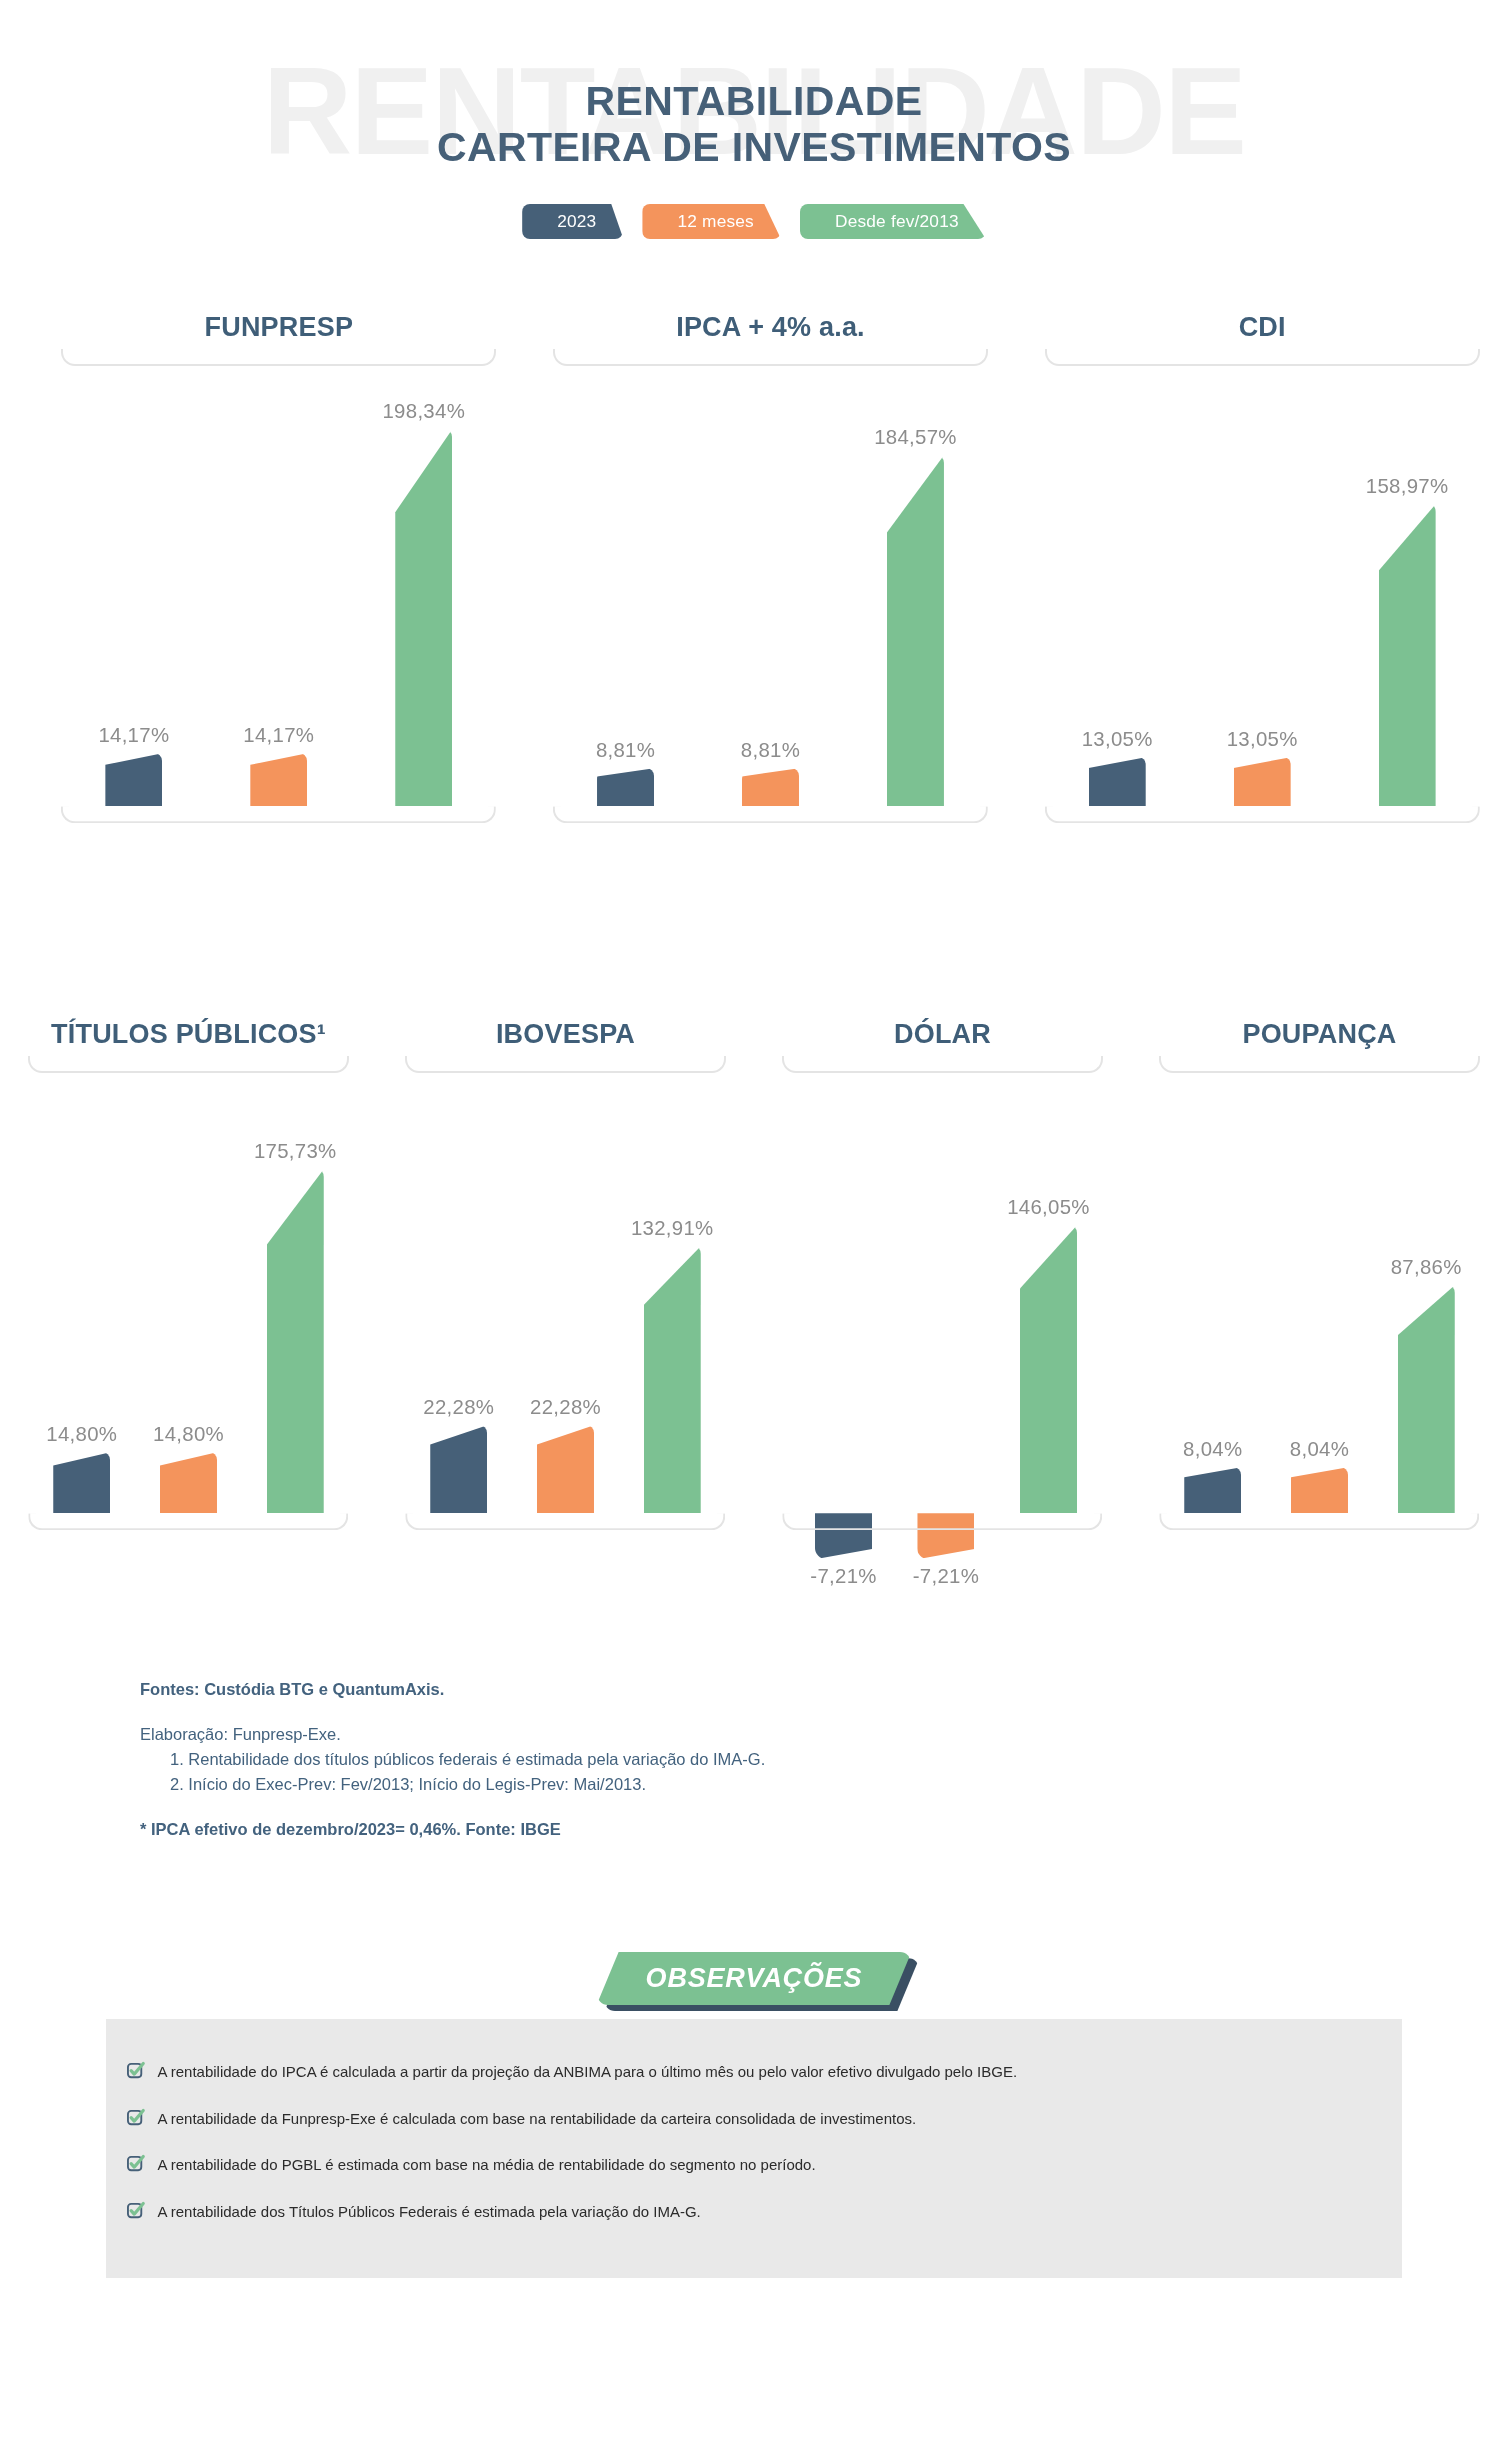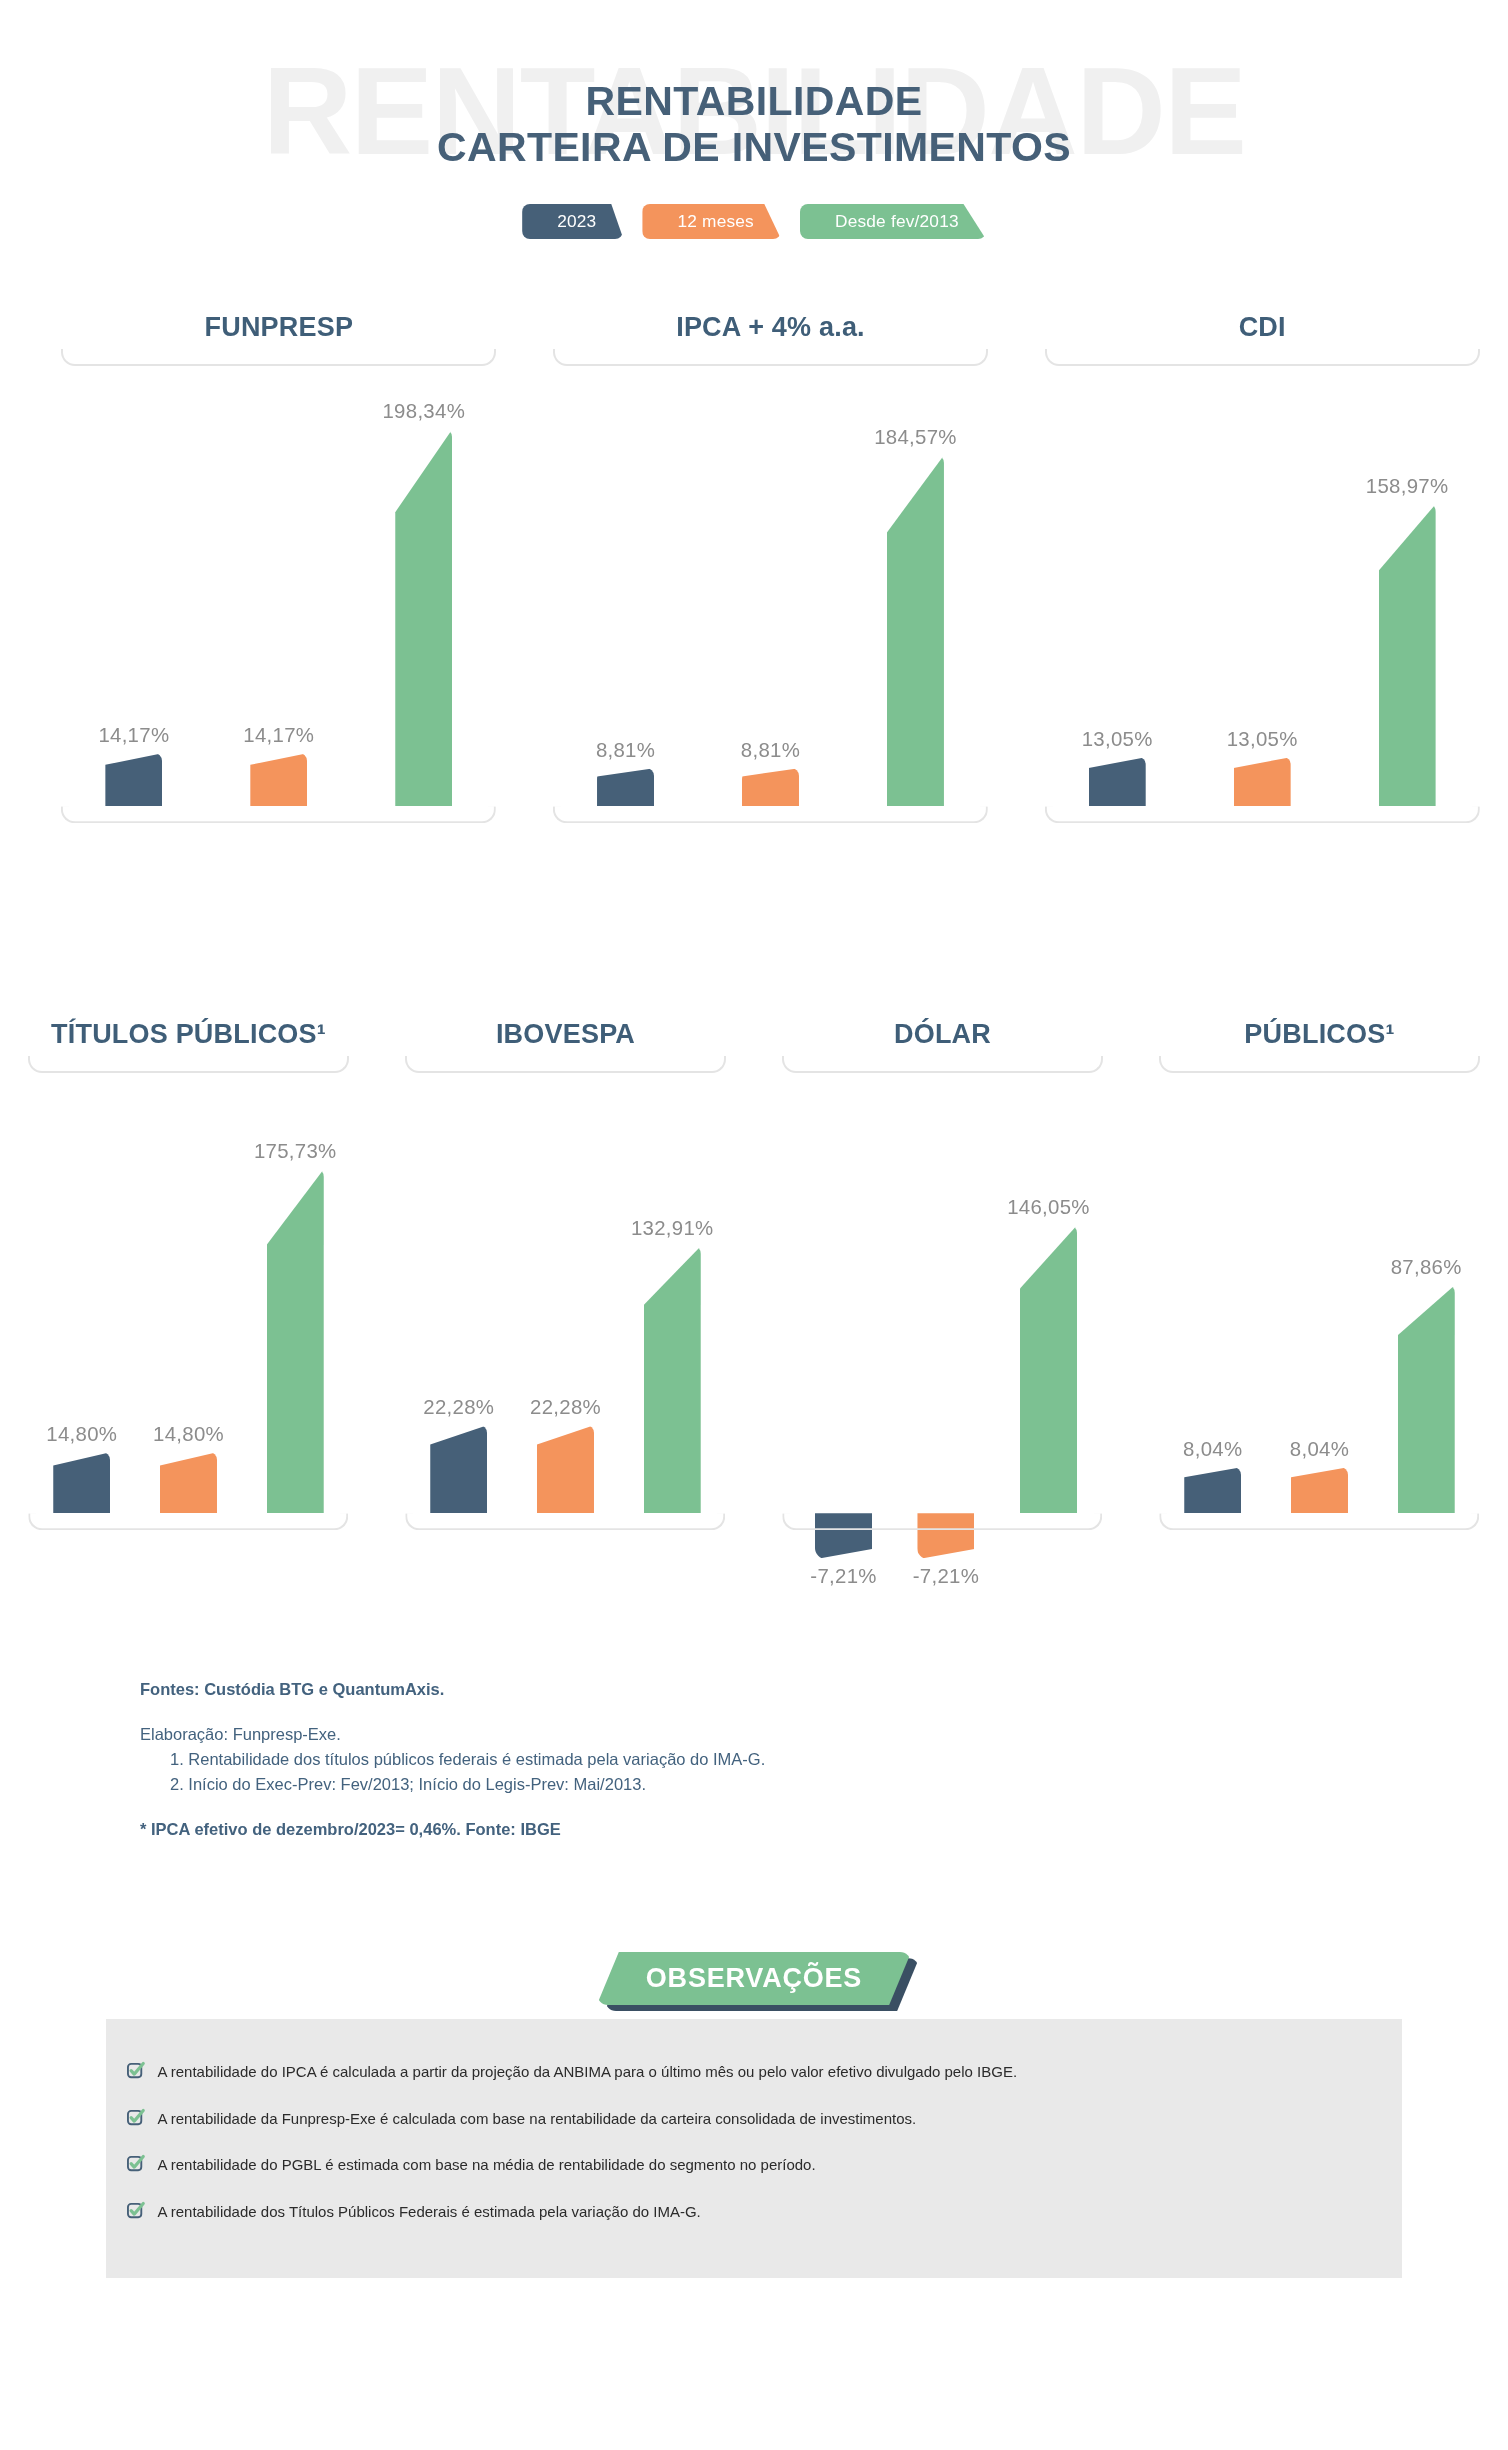--- a/index.html
+++ b/index.html
@@ -241,20 +241,21 @@
     justify-content: center;
     z-index: 5;
   }
   .obs-banner {
     position: relative;
     height: 53px;
     padding: 0 49px;
     display: flex;
     align-items: center;
     justify-content: center;
+    font-style: italic;
   }
   .obs-banner-shadow {
     position: absolute;
     top: 6.3px; left: 7.9px;
     width: 100%; height: 100%;
     background: #3A4F63;
     border-radius: 11px;
     -webkit-clip-path: polygon(7% 0, 100% 0, 93% 100%, 0 100%);
     clip-path: polygon(7% 0, 100% 0, 93% 100%, 0 100%);
   }
@@ -453,21 +454,21 @@
           <div class="bar-slot" style="position:absolute; right:8%;">
             <div class="bar-value">146,05%</div>
             <div class="bar green" style="height:288px"></div>
           </div>
         </div>
       </div>
       <div class="bracket-bottom"></div>
     </div>
 
     <div class="chart-group">
-      <div class="group-title">PÚBLICOS¹</div>
+      <div class="group-title">POUPANÇA</div>
       <div class="bracket-top"></div>
       <div class="plot">
         <div class="bars">
           <div class="bar-slot">
             <div class="bar-value">8,04%</div>
             <div class="bar navy" style="height:46px"></div>
           </div>
           <div class="bar-slot">
             <div class="bar-value">8,04%</div>
             <div class="bar orange" style="height:46px"></div>

